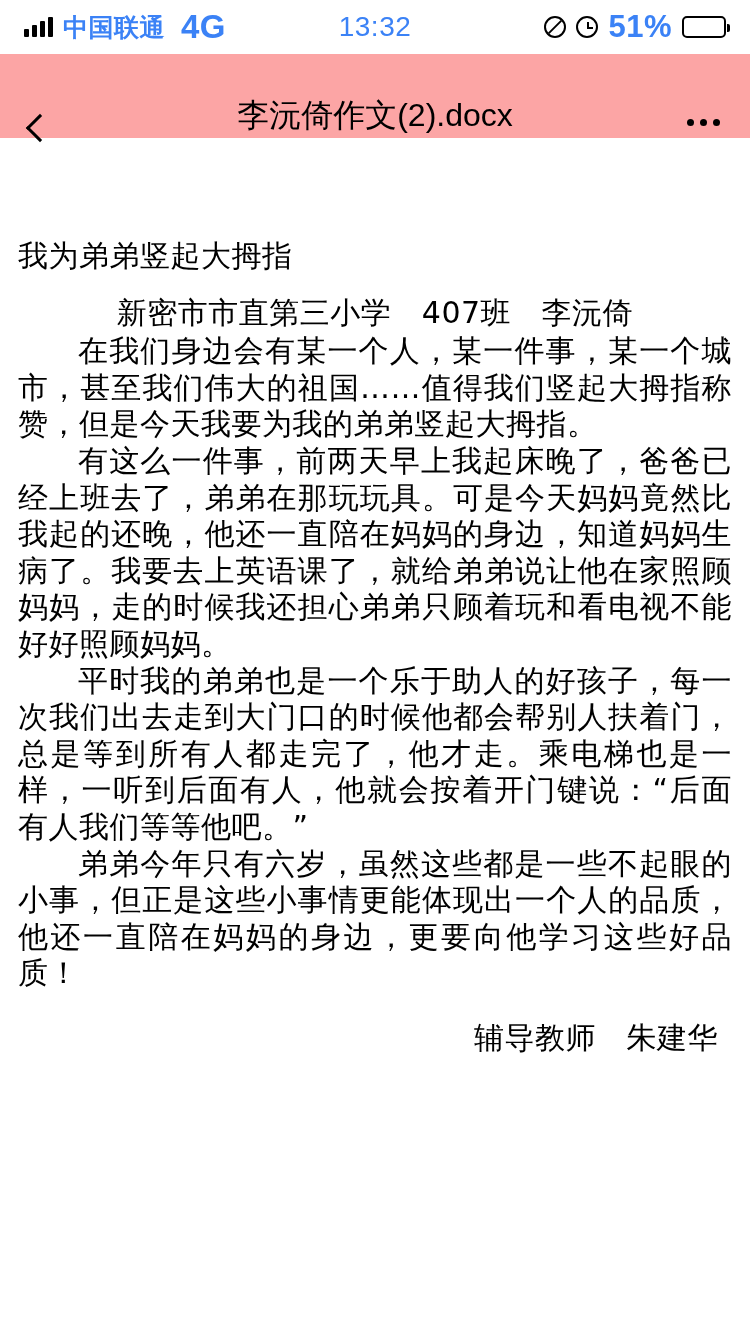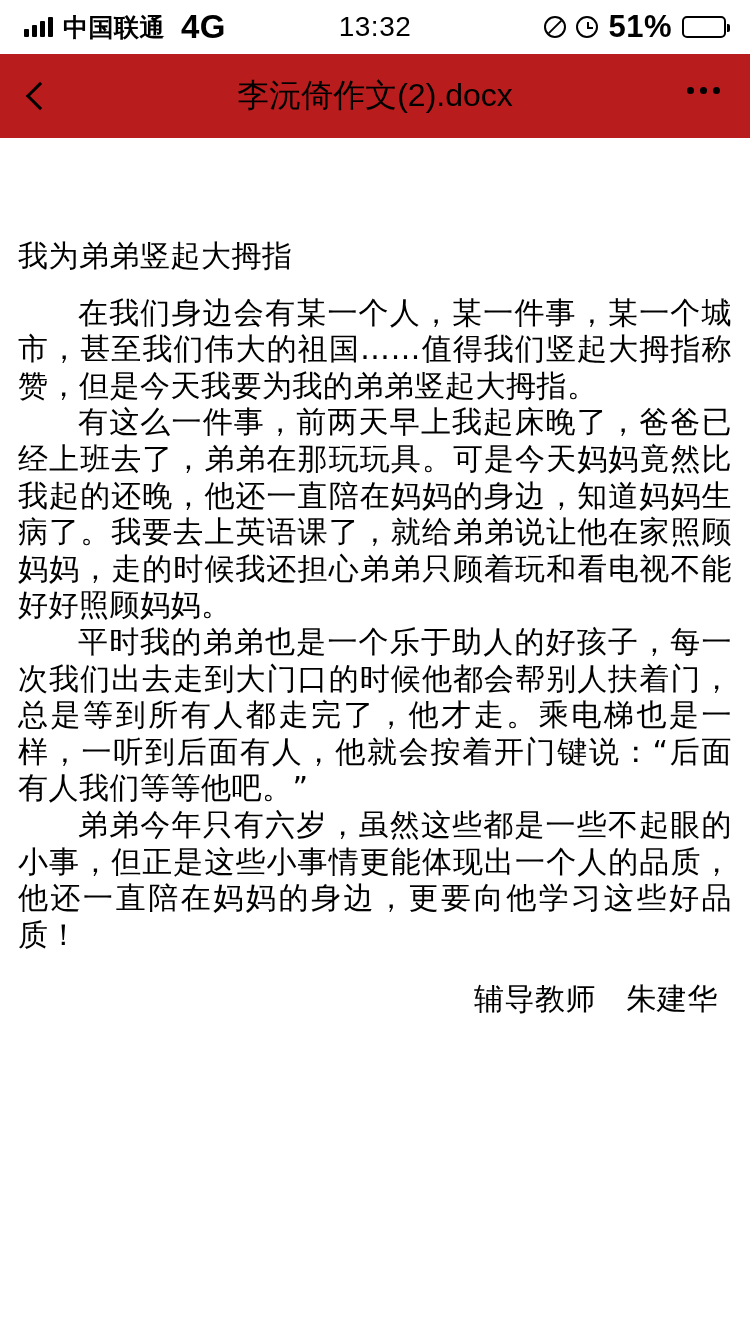--- a/index.html
+++ b/index.html
@@ -19,21 +19,21 @@
     flex-direction: column;
   }
 
   
   .status-bar {
     height: 54px;
     flex: 0 0 54px;
     display: flex;
     align-items: center;
     padding: 0 24px;
-    color: #000000;
+    color: #3b82f6;
     font-size: 26px;
     font-weight: bold;
     letter-spacing: 0.5px;
   }
   .status-left {
     display: flex;
     align-items: center;
     gap: 10px;
     flex: 1 1 0;
   }
@@ -123,23 +123,23 @@
     height: 100%;
     background: #000;
     border-radius: 2px;
   }
 
   
   .nav-bar {
     height: 84px;
     flex: 0 0 84px;
     display: flex;
-    align-items: center;
+    align-items: flex-end;
     padding: 0 30px;
-    background: #b91c1c;
+    background: #fca5a5;
     gap: 8px;
   }
   .nav-back {
     flex: 0 0 60px;
     display: flex;
     align-items: center;
     justify-content: flex-start;
     cursor: pointer;
   }
   .chev {
@@ -249,20 +249,21 @@
     <div class="nav-more">
       <span></span>
       <span></span>
       <span></span>
     </div>
   </div>
 
   <div class="doc">
     <div class="doc-inner">
       <p class="title">我为弟弟竖起大拇指</p>
+      <p class="byline">新密市市直第三小学　407班　李沅倚</p>
       <p class="para">在我们身边会有某一个人，某一件事，某一个城市，甚至我们伟大的祖国……值得我们竖起大拇指称赞，但是今天我要为我的弟弟竖起大拇指。</p>
       <p class="para">有这么一件事，前两天早上我起床晚了，爸爸已经上班去了，弟弟在那玩玩具。可是今天妈妈竟然比我起的还晚，他还一直陪在妈妈的身边，知道妈妈生病了。我要去上英语课了，就给弟弟说让他在家照顾妈妈，走的时候我还担心弟弟只顾着玩和看电视不能好好照顾妈妈。</p>
       <p class="para">平时我的弟弟也是一个乐于助人的好孩子，每一次我们出去走到大门口的时候他都会帮别人扶着门，总是等到所有人都走完了，他才走。乘电梯也是一样，一听到后面有人，他就会按着开门键说：“后面有人我们等等他吧。”</p>
       <p class="para">弟弟今年只有六岁，虽然这些都是一些不起眼的小事，但正是这些小事情更能体现出一个人的品质，他还一直陪在妈妈的身边，更要向他学习这些好品质！</p>
       <p class="signature">辅导教师　朱建华</p>
     </div>
   </div>
 
 </div>
 

